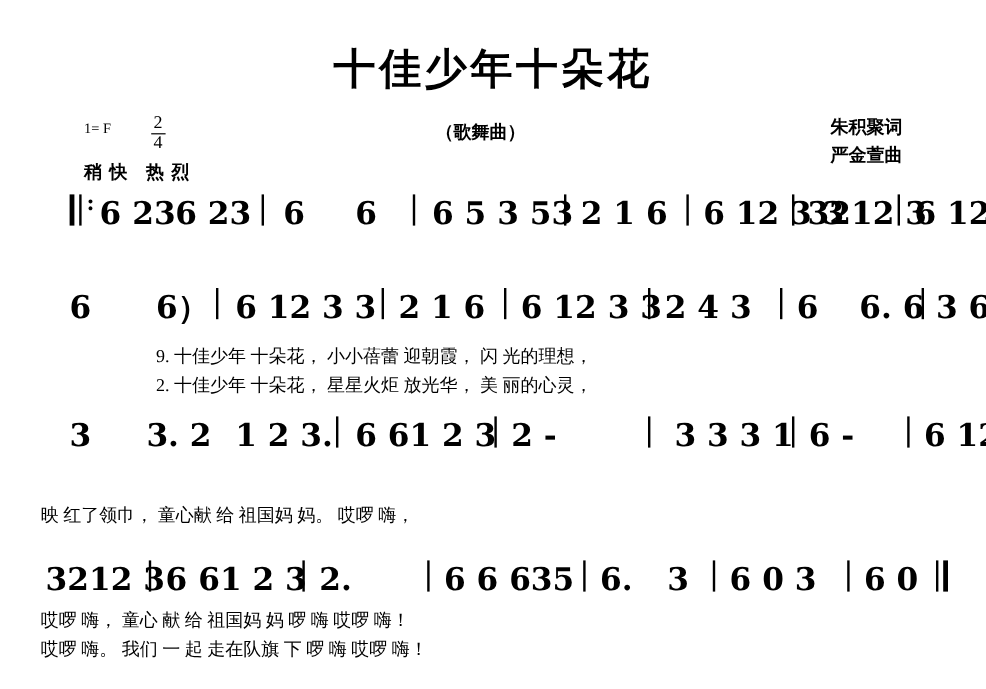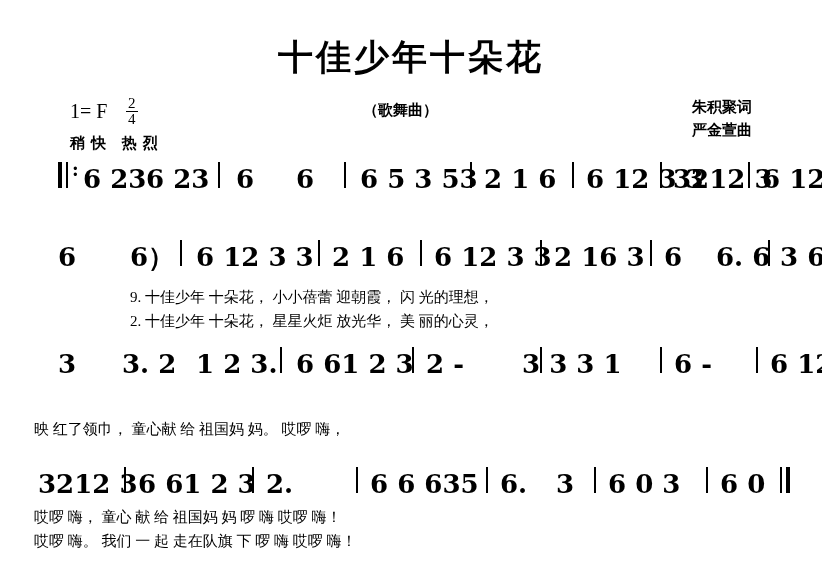--- a/index.html
+++ b/index.html
@@ -29,21 +29,21 @@
     text-align: center;
     font-size: 35px;
     font-weight: bold;
     letter-spacing: 3px;
     font-family: "DejaVu Serif", serif;
   }
   .keysig {
     position: absolute;
     left: 70px;
     top: 100px;
-    font-size: 20px;
+    font-size: 12px;
     font-family: "Liberation Serif", serif;
   }
   .meter {
     position: absolute;
     left: 126px;
     top: 96px;
     font-size: 15px;
     line-height: 1.0;
     text-align: center;
   }
@@ -154,41 +154,41 @@
   <div class="row" style="top:238px;">
     <div class="n" style="left:58px; top:6px;">6</div>
     <div class="n" style="left:130px; top:6px;">6）</div>
     <div class="bar" style="left:180px;"></div>
     <div class="n" style="left:196px; top:6px;">6 12 3   3</div>
     <div class="bar" style="left:318px;"></div>
     <div class="n" style="left:332px; top:6px;">2  1 6</div>
     <div class="bar" style="left:420px;"></div>
     <div class="n" style="left:434px; top:6px;">6 12 3  3</div>
     <div class="bar" style="left:540px;"></div>
-    <div class="n" style="left:554px; top:6px;">2 16 3</div>
+    <div class="n" style="left:554px; top:6px;">2 4 3</div>
     <div class="bar" style="left:650px;"></div>
     <div class="n" style="left:664px; top:6px;">6</div>
     <div class="n" style="left:716px; top:6px;">6. 6</div>
     <div class="bar" style="left:768px;"></div>
     <div class="n" style="left:780px; top:6px;">3 6.</div>
   </div>
 
   <div class="lyric" style="left:130px; top:288px;">9. 十佳少年 十朵花，  小小蓓蕾 迎朝霞，  闪 光的理想，</div>
   <div class="lyric" style="left:130px; top:312px;">2. 十佳少年 十朵花，  星星火炬 放光华，  美 丽的心灵，</div>
 
   <div class="row" style="top:345px;">
     <div class="n" style="left:58px; top:6px;">3</div>
     <div class="n" style="left:122px; top:6px;">3. 2</div>
     <div class="n" style="left:196px; top:6px;">1 2 3.</div>
     <div class="bar" style="left:280px;"></div>
     <div class="n" style="left:296px; top:6px;">6 61  2 3</div>
     <div class="bar" style="left:412px;"></div>
     <div class="n" style="left:426px; top:6px;">2  -</div>
     <div class="bar" style="left:540px;"></div>
-    <div class="n" style="left:522px; top:6px;">3  3 3 1</div>
+    <div class="n" style="left:562px; top:6px;">3  3 3 1</div>
     <div class="bar" style="left:660px;"></div>
     <div class="n" style="left:674px; top:6px;">6  -</div>
     <div class="bar" style="left:756px;"></div>
     <div class="n" style="left:770px; top:6px;">6 12 3</div>
   </div>
 
   <div class="lyric" style="left:34px; top:388px;margin-top:32px;">映 红了领巾，   童心献 给      祖国妈  妈。    哎啰 嗨，</div>
 
   <div class="row" style="top:465px;">
     <div class="n" style="left:38px; top:6px;">3212 3</div>

